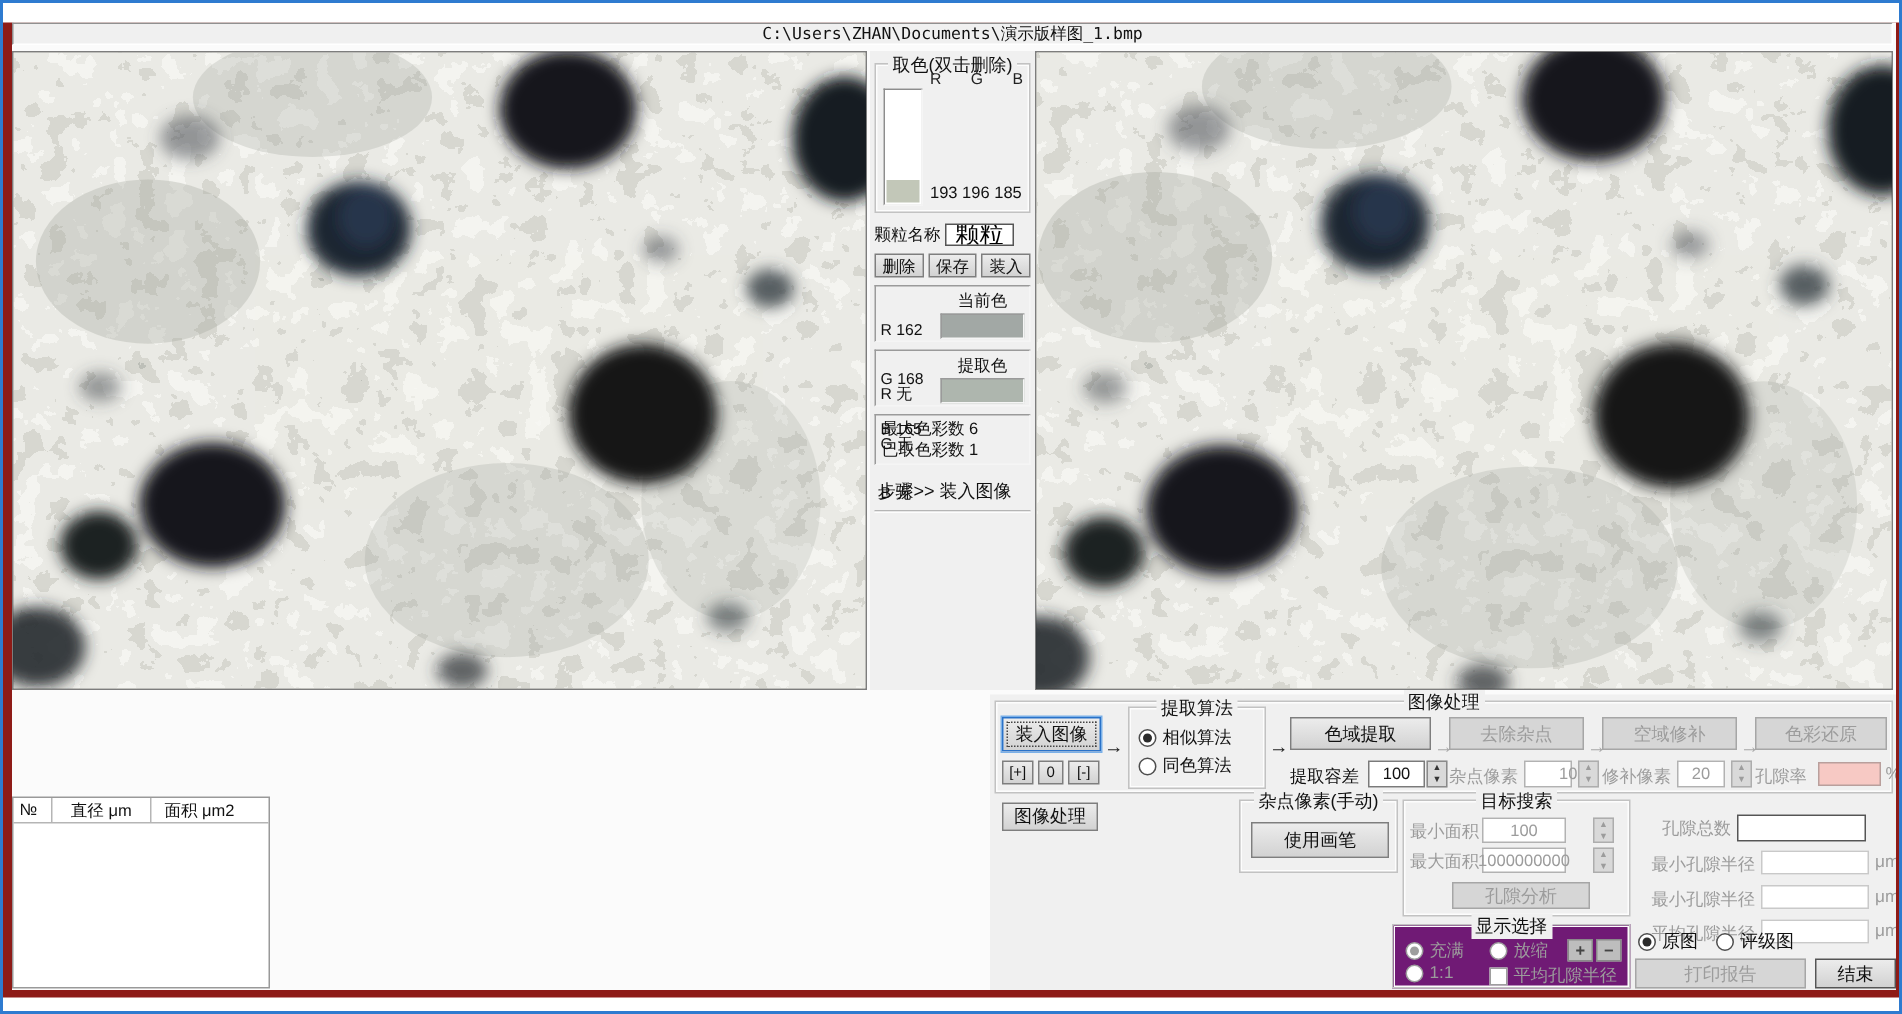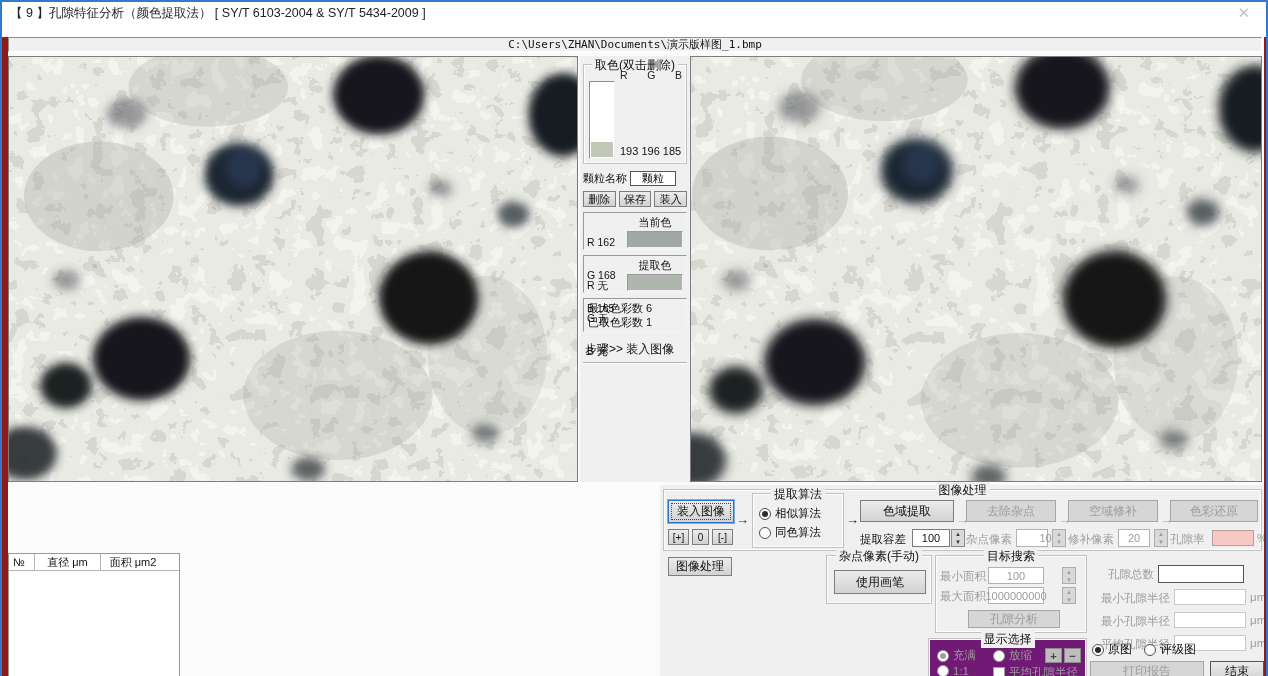--- a/index.html
+++ b/index.html
@@ -28,21 +28,21 @@
   .gb > .lg { position:absolute; top:-8px; left:50%; transform:translateX(-50%); background:#f0f0f0; padding:0 3px; white-space:nowrap; font-size:12px; }
 
   .gb-pick { position:relative; margin-top:8px; height:100px; }
   .rgbhead { position:absolute; left:36px; top:4px; width:62px; display:flex; justify-content:space-between; font-size:10.5px; color:#222; }
   .listbox { position:absolute; left:5px; top:16px; width:26px; height:78px; background:#fff;
              border:1px solid; border-color:#8d8d8d #f2f2f2 #f2f2f2 #8d8d8d; display:flex; flex-direction:column; justify-content:flex-end; }
   .swatch-entry { height:15px; margin:1px; }
   .pickedvals { position:absolute; left:36px; top:80px; font-size:11px; white-space:nowrap; }
 
   .grainrow { display:flex; align-items:center; gap:3px; margin-top:7px; font-size:11px; }
-  .graininput { width:46px; height:15px; border:1px solid #555; background:#fff; text-align:center; font-size:11px; font-family:inherit; }
+  .graininput { width:46px; height:15px; border:1px solid #555; background:#fff; text-align:center; font-size:16px; font-family:inherit; }
 
   .pickbtns { display:flex; gap:3px; margin-top:5px; }
   .sbtn { flex:1; height:16px; font-size:11px; background:linear-gradient(#ececec,#d2d2d2); border:1px solid #7e7e7e; display:flex; align-items:center; justify-content:center; }
 
   .sunken { border:1px solid; border-color:#9a9a9a #f5f5f5 #f5f5f5 #9a9a9a; background:#f0f0f0; }
   .colpanel { margin-top:5px; height:38px; padding:2px 3px; display:grid; grid-template-columns:40px 1fr; }
   .colpanel .vals { font-size:10.5px; line-height:11px; white-space:pre; }
   .colpanel .right { text-align:center; }
   .colpanel .ctitle { font-size:11px; }
   .cswatch { height:17px; margin-top:1px; border:1px solid; border-color:#9a9a9a #f5f5f5 #f5f5f5 #9a9a9a; }
@@ -131,24 +131,20 @@
         <ellipse cx="478" cy="378" rx="14" ry="10" fill="#383f44" opacity="0.6"></ellipse>
         <ellipse cx="118" cy="57" rx="20" ry="15" fill="#4a5156" opacity="0.55"></ellipse>
         <ellipse cx="433" cy="132" rx="12" ry="9" fill="#454c52" opacity="0.5"></ellipse>
         <ellipse cx="58" cy="224" rx="14" ry="10" fill="#40474c" opacity="0.5"></ellipse>
       </g>
     </g>
   </defs>
 </svg>
 
 <div class="window">
-  <div class="titlebar">
-    <span class="title">【 9 】孔隙特征分析（颜色提取法） [ SY/T 6103-2004 &amp; SY/T 5434-2009 ]</span>
-    <span class="close">✕</span>
-  </div>
   <div class="content">
     <div class="inner">
 
       <div class="pathbar">C:\Users\ZHAN\Documents\演示版样图_1.bmp</div>
 
       <div class="imgpanel left">
         <svg viewBox="0 0 570 426" preserveAspectRatio="none">
             <use href="#scene"></use>
           </svg>
       </div>

